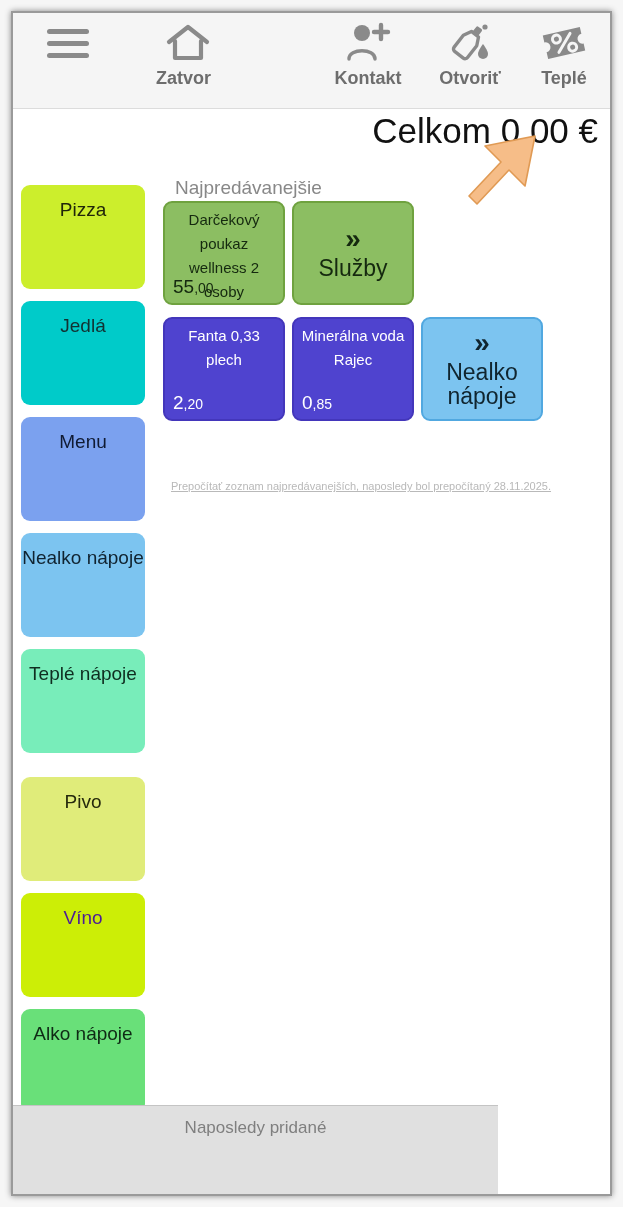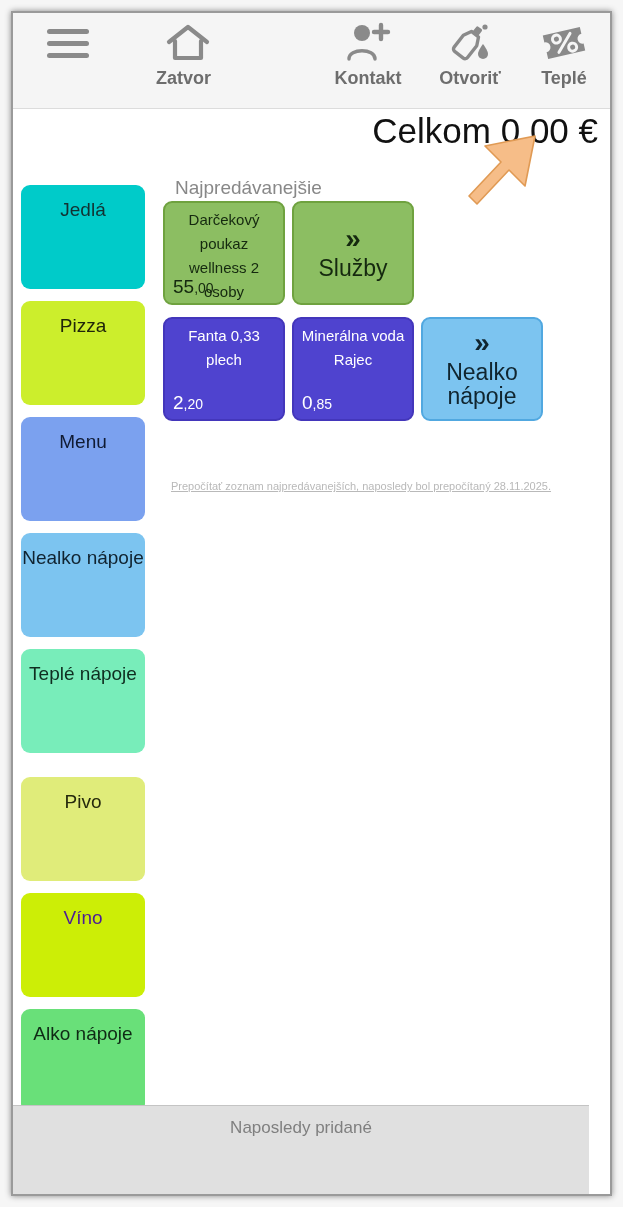--- a/index.html
+++ b/index.html
@@ -205,21 +205,21 @@
     line-height: 27px;
     color: #b9b9b9;
     text-decoration: underline;
     cursor: pointer;
   }
 
   
   #bottom-bar {
     position: absolute;
     left: 0; bottom: 0;
-    width: 576px;
+    width: 485px;
     height: 88px;
     background: #e0e0e0;
     border-top: 1px solid #c4c4c4;
   }
   #bottom-label {
     position: absolute;
     left: 0; right: 0; top: 12px;
     text-align: center;
     font-size: 17px;
     color: #7f7f7f;
@@ -302,22 +302,22 @@
       </div>
       <div class="tb-label">Teplé</div>
     </div>
   </div>
 
   <div id="total-row">
     <div id="total-text">Celkom 0,00 €</div>
   </div>
 
   <div id="cat-col">
+      <div class="cat-btn" style="background: rgb(204, 238, 44); color: rgb(32, 38, 10);"><span>Pizza</span></div>
       <div class="cat-btn" style="background: rgb(0, 203, 201); color: rgb(18, 50, 50);"><span>Jedlá</span></div>
-      <div class="cat-btn" style="background: rgb(204, 238, 44); color: rgb(32, 38, 10);"><span>Pizza</span></div>
       <div class="cat-btn" style="background: rgb(123, 161, 239); color: rgb(16, 27, 51);"><span>Menu</span></div>
       <div class="cat-btn" style="background: rgb(124, 196, 240); color: rgb(16, 35, 48);"><span>Nealko nápoje</span></div>
       <div class="cat-btn" style="background: rgb(120, 237, 186); color: rgb(15, 46, 32);"><span>Teplé nápoje</span></div>
       <div class="cat-btn" style="background: rgb(224, 236, 122); color: rgb(38, 42, 13); margin-top: 24px;"><span>Pivo</span></div>
       <div class="cat-btn" style="background: rgb(204, 238, 6); color: #4c1d95;"><span>Víno</span></div>
       <div class="cat-btn" style="background: rgb(105, 224, 121); color: rgb(15, 42, 21);"><span>Alko nápoje</span></div>
     </div>
 
   <div id="main">
     <div id="best-label">Najpredávanejšie</div>

